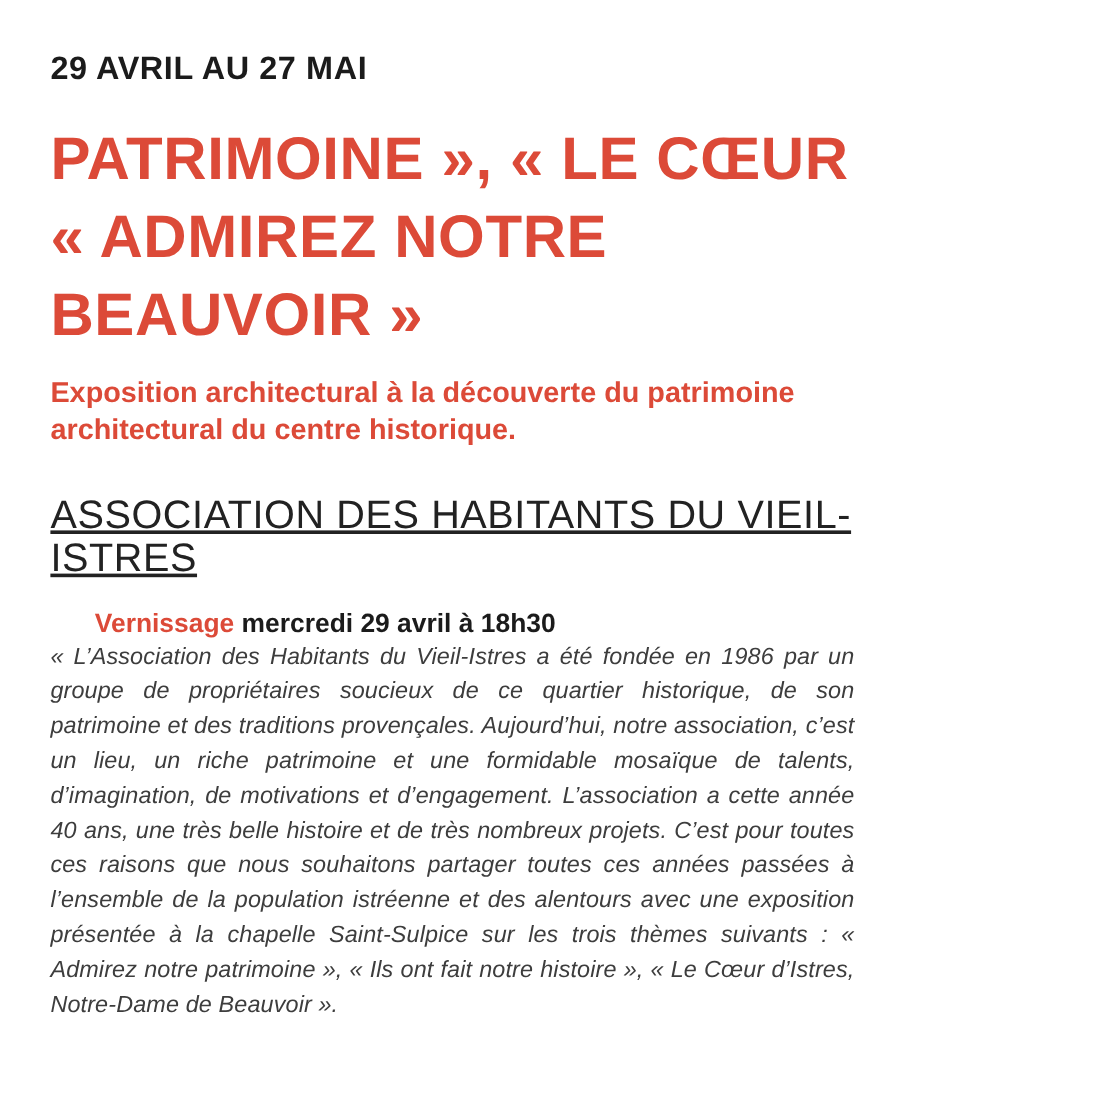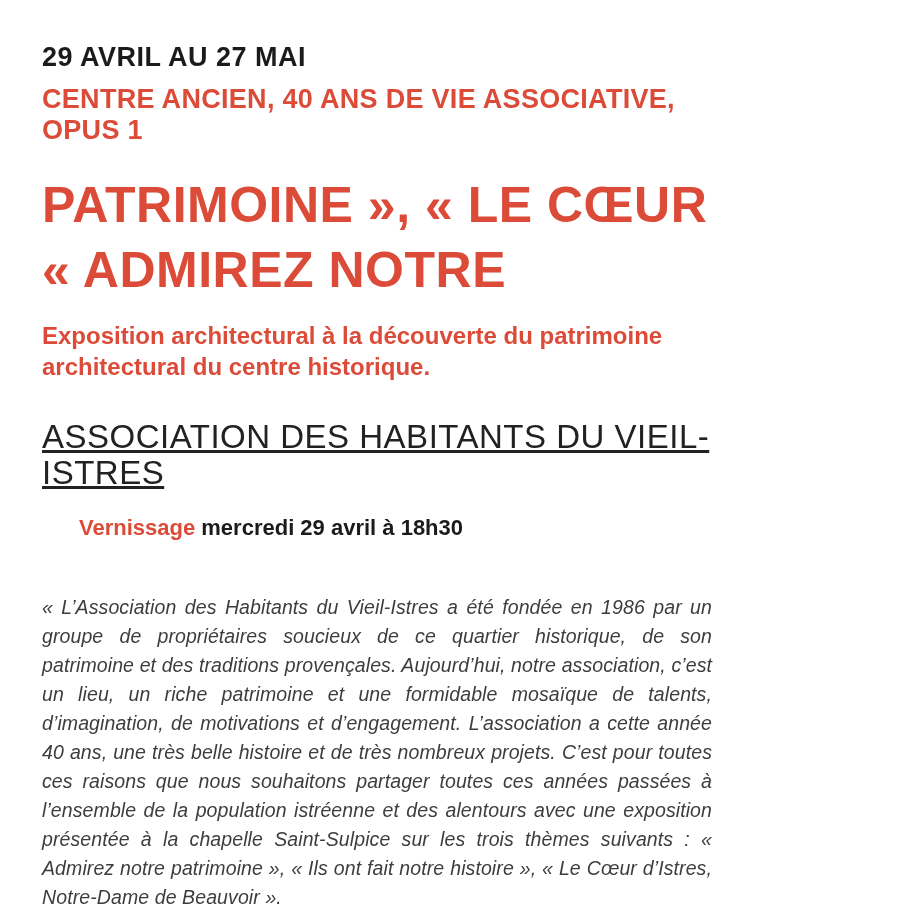--- a/index.html
+++ b/index.html
@@ -67,42 +67,41 @@
     font-size: 22px;
     font-weight: 700;
     color: var(--text-black, #1b1b1b);
     margin-left: 37px;
   }
   .vernissage .label {
     color: var(--accent, #DC4A38);
     font-weight: 700;
   }
   .quote {
-    margin-top: 52px;
     font-style: italic;
     font-weight: 400;
     font-size: 19.5px;
     line-height: 29px;
     color: var(--quote-gray, #3d3d3d);
     text-align: justify;
     letter-spacing: 0.1px;
   }
 </style>
 </head>
 <body>
 
 <div class="poster">
 
   <div class="date-range">29 AVRIL AU 27 MAI</div>
 
-  <div class="series-line">CENTRE ANCIEN, 40 ANS DE VIE ASSOCIATIVE, OPUS 1</div>
 
   <h1 class="main-title" style="margin-bottom:0; margin-top:27px;">
     <div>PATRIMOINE », « LE CŒUR</div>
     <div>« ADMIREZ NOTRE</div>
+    <div>BEAUVOIR »</div>
   </h1>
 
   <div class="subtitle">Exposition architectural à la découverte du patrimoine architectural du centre historique.</div>
 
   <div class="organizer">ASSOCIATION DES HABITANTS DU VIEIL-ISTRES</div>
 
   <div class="vernissage">
     <span class="label">Vernissage</span><span> mercredi 29 avril à 18h30</span>
   </div>
 

